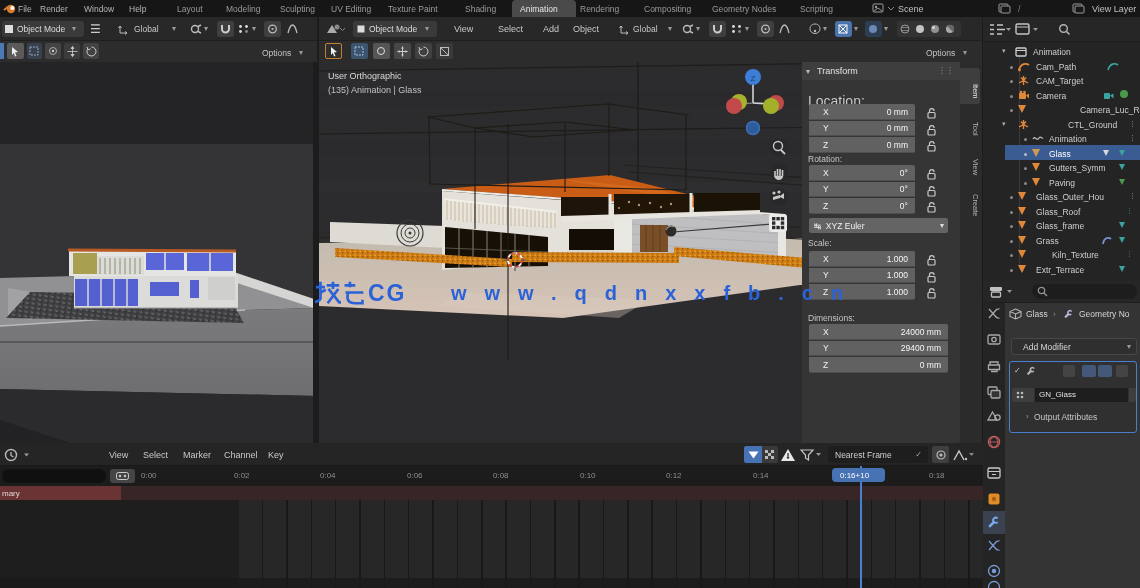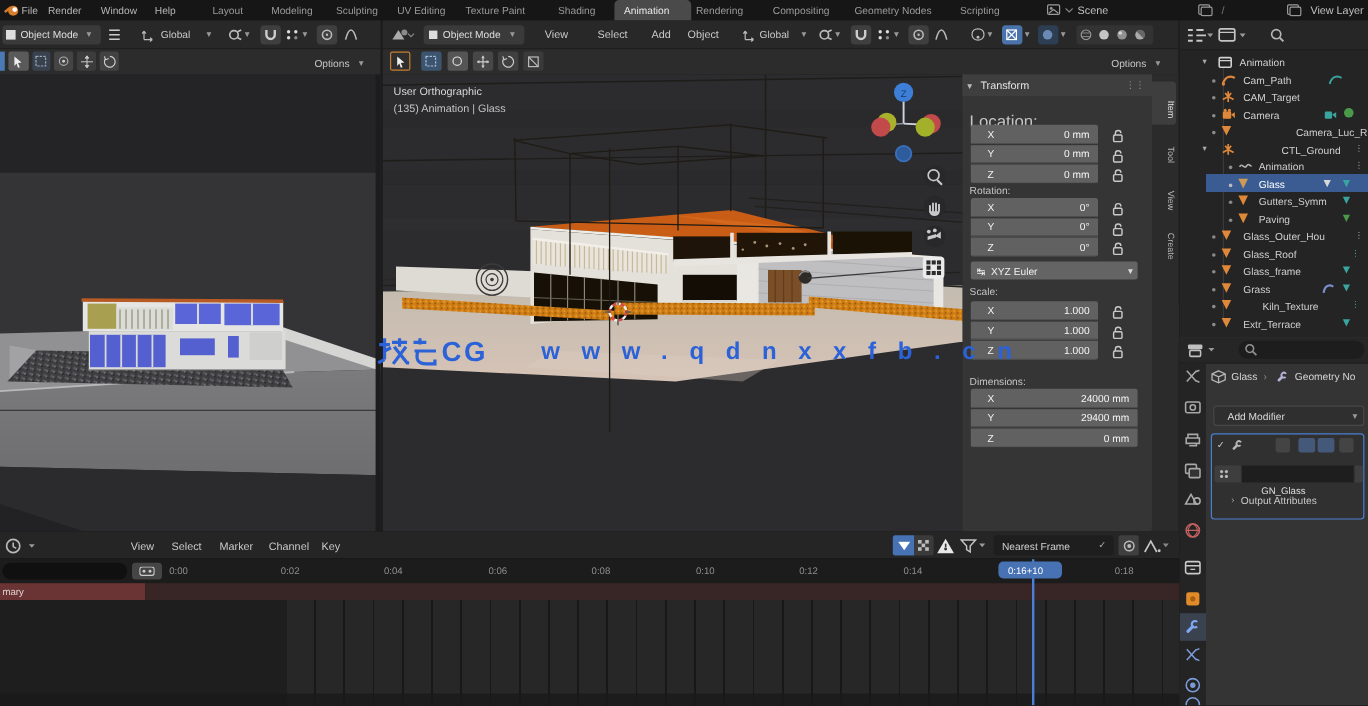--- a/index.html
+++ b/index.html
@@ -799,21 +799,21 @@
       <div class="abs" style="left:106px;top:3px;width:12px;height:12px;background:#444;border-radius:2px;"></div>
       <div class="abs" style="left:2px;top:26px;width:22px;height:14px;background:#3e3e3e;border-radius:2px 0 0 2px;">
         <svg class="abs" style="left:3px;top:2px" width="10" height="10" viewBox="0 0 10 10">
             <circle cx="3" cy="3" r="1.3" fill="#bbb"></circle>
             <circle cx="7" cy="3" r="1.3" fill="#bbb"></circle>
             <circle cx="3" cy="7" r="1.3" fill="#bbb"></circle>
             <circle cx="7" cy="7" r="1.3" fill="#bbb"></circle>
           </svg>
       </div>
       <div class="abs" style="left:25px;top:26px;width:93px;height:14px;background:#1e1e1e;">
-        <div class="txt" style="left:4px;top:17px;font-size:8px;color:#e0e0e0;margin-left:12px;">GN_Glass</div>
+        <div class="txt" style="left:4px;top:2px;font-size:8px;color:#e0e0e0;">GN_Glass</div>
       </div>
       <div class="abs" style="left:119px;top:26px;width:7px;height:14px;background:#3e3e3e;border-radius:0 2px 2px 0;"></div>
       <div class="txt" style="left:16px;top:50px;font-size:8px;color:#999;">›</div>
       <div class="txt" style="left:24px;top:50px;font-size:8.5px;color:#c8c8c8;">Output Attributes</div>
     </div>
 
     <div class="abs" style="left:0;top:22px;width:22px;height:285px;background:#242424;"></div>
     <div class="abs" style="left:0;top:230px;width:22px;height:23px;background:#3a4250;"></div>
     <svg class="abs" style="left:0;top:0" width="22" height="307" viewBox="0 0 22 307">
       <g stroke="#a8a8a8" fill="none" stroke-width="1.3">

